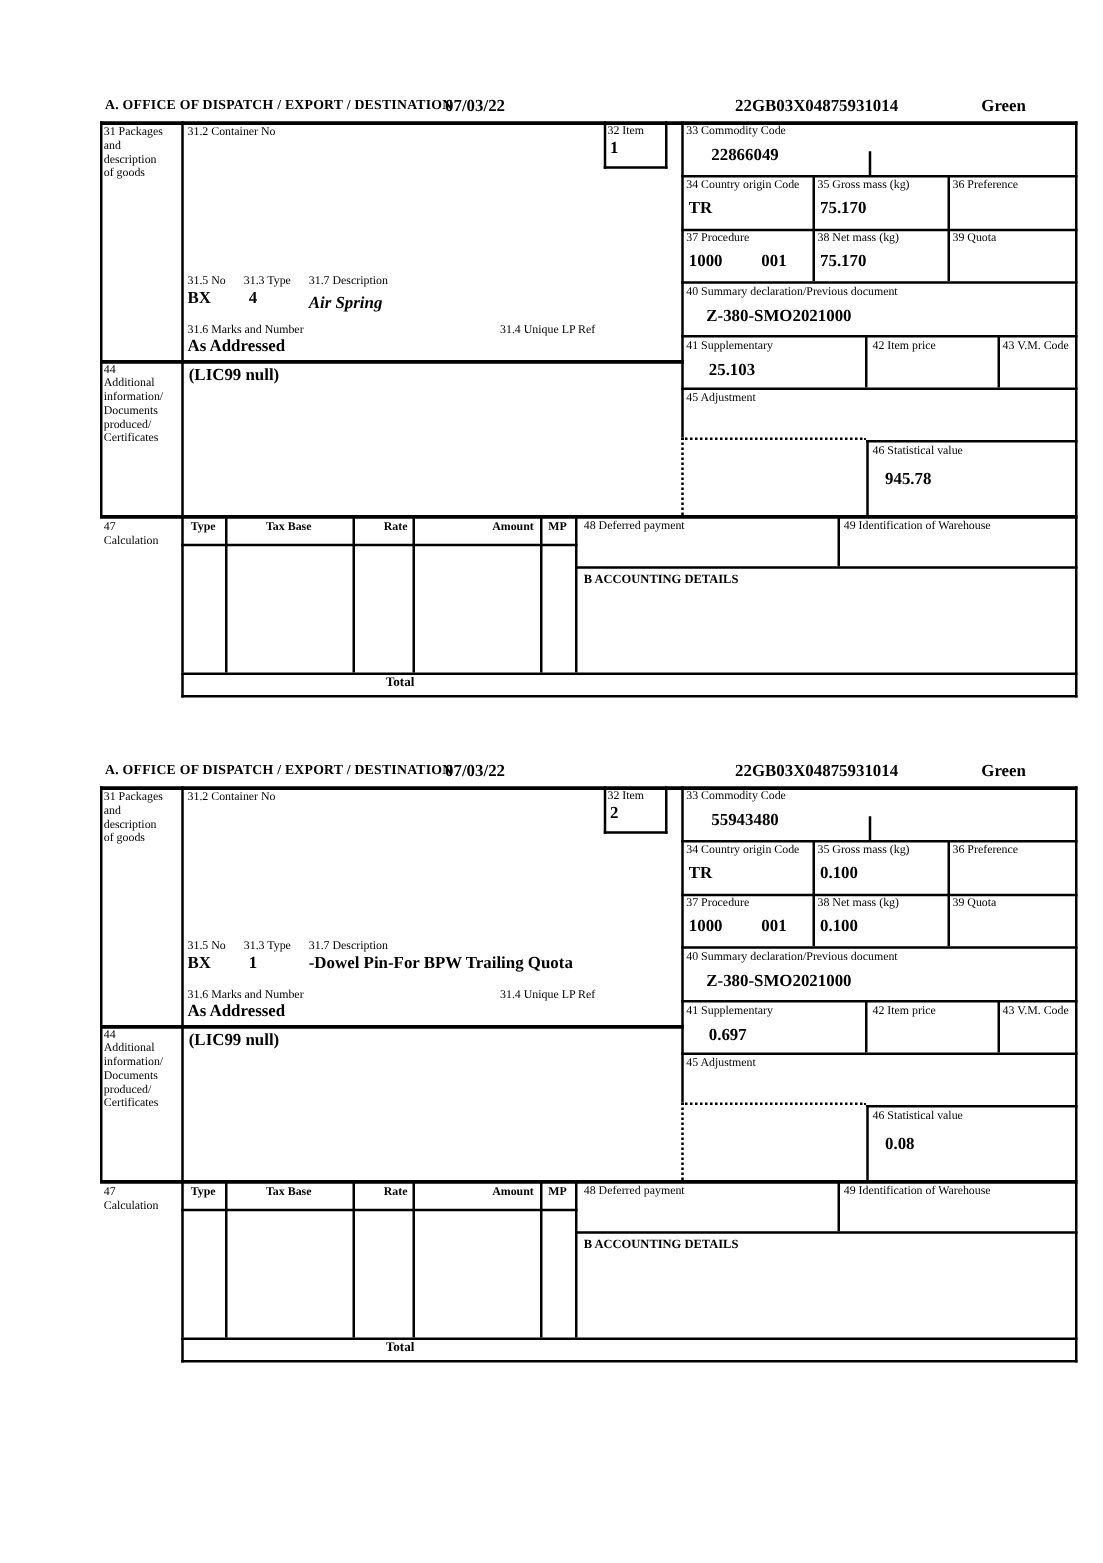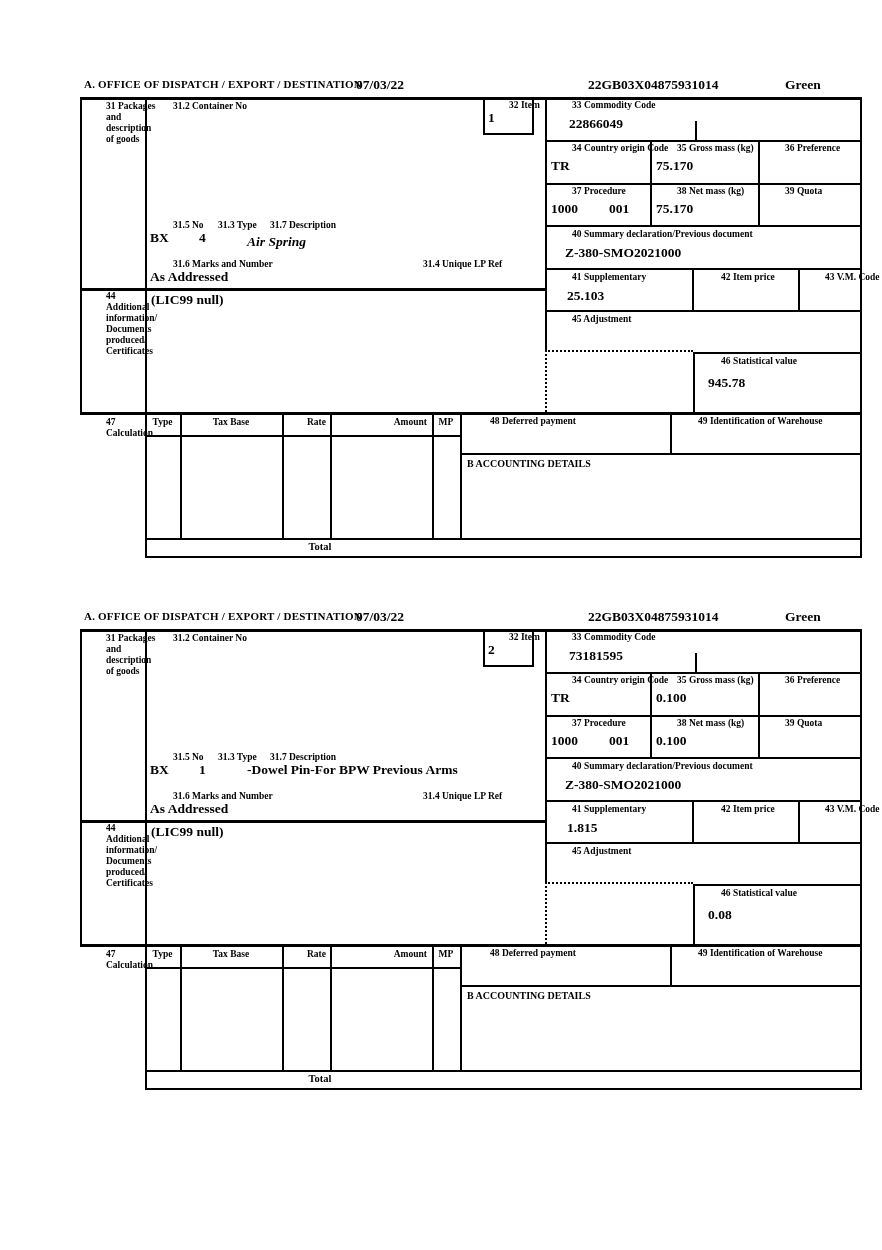--- a/index.html
+++ b/index.html
@@ -5,21 +5,21 @@
   html,body{margin:0;padding:0;background:#ffffff;}
   #page{
     position:relative;width:882px;height:1250px;background:#ffffff;
     font-family:"Liberation Serif","DejaVu Serif",serif;color:#000;
     overflow:hidden;
   }
   .form{position:absolute;left:80px;width:782px;height:482px;}
   .ln{position:absolute;background:#000;}
   .dot-h{position:absolute;border-top:2px dotted #000;background:none;}
   .dot-v{position:absolute;border-left:2px dotted #000;background:none;}
-  .lbl{position:absolute;font-size:9.5px;font-weight:700;line-height:11px;white-space:nowrap;padding-left:23px;}
+  .lbl{position:absolute;font-size:9.5px;font-weight:400;line-height:11px;white-space:nowrap;}
   .val{position:absolute;font-size:13.5px;font-weight:700;line-height:15px;white-space:nowrap;}
   .multiline{white-space:pre-line;}
   .hdr-title{position:absolute;font-size:11px;font-weight:700;letter-spacing:.2px;text-align:center;}
   .hdr-val{position:absolute;font-size:13.5px;font-weight:700;}
   .colhead{position:absolute;font-size:9.5px;font-weight:700;top:339px;}
   .c-center{text-align:center;}
   .c-right{text-align:right;}
   .acct{position:absolute;font-size:10px;font-weight:700;}
 </style>
 </head>
@@ -200,49 +200,49 @@
 
     <span class="lbl" style="left:70px;top:23px;">31.2 Container No</span>
     <span class="lbl" style="left:406px;top:22px;">32 Item</span>
     <span class="val" style="left:408px;top:32px;">2</span>
 
     <span class="lbl" style="left:70px;top:142px;">31.5 No</span>
     <span class="lbl" style="left:115px;top:142px;">31.3 Type</span>
     <span class="lbl" style="left:167px;top:142px;">31.7 Description</span>
     <span class="val" style="left:70px;top:152px;">BX</span>
     <span class="val" style="left:119px;top:152px;">1</span>
-    <span class="val" style="left:167px;top:152px;">-Dowel Pin-For BPW Previous Arms</span>
+    <span class="val" style="left:167px;top:152px;">-Dowel Pin-For BPW Trailing Quota</span>
 
     <span class="lbl" style="left:70px;top:181px;">31.6 Marks and Number</span>
     <span class="lbl" style="left:320px;top:181px;">31.4 Unique LP Ref</span>
     <span class="val" style="left:70px;top:191px;">As Addressed</span>
 
     <span class="val" style="left:71px;top:214px;">(LIC99 null)</span>
 
     <span class="lbl" style="left:469px;top:22px;">33 Commodity Code</span>
-    <span class="val" style="left:489px;top:38px;">73181595</span>
+    <span class="val" style="left:489px;top:38px;">55943480</span>
 
     <span class="lbl" style="left:469px;top:65px;">34 Country origin Code</span>
     <span class="val" style="left:471px;top:80px;">TR</span>
     <span class="lbl" style="left:574px;top:65px;">35 Gross mass (kg)</span>
     <span class="val" style="left:576px;top:80px;">0.100</span>
     <span class="lbl" style="left:682px;top:65px;">36 Preference</span>
 
     <span class="lbl" style="left:469px;top:108px;">37 Procedure</span>
     <span class="val" style="left:471px;top:123px;">1000</span>
     <span class="val" style="left:529px;top:123px;">001</span>
     <span class="lbl" style="left:574px;top:108px;">38 Net mass (kg)</span>
     <span class="val" style="left:576px;top:123px;">0.100</span>
     <span class="lbl" style="left:682px;top:108px;">39 Quota</span>
 
     <span class="lbl" style="left:469px;top:151px;">40 Summary declaration/Previous document</span>
     <span class="val" style="left:485px;top:167px;">Z-380-SMO2021000</span>
 
     <span class="lbl" style="left:469px;top:194px;">41 Supplementary</span>
-    <span class="val" style="left:487px;top:210px;">1.815</span>
+    <span class="val" style="left:487px;top:210px;">0.697</span>
     <span class="lbl" style="left:618px;top:194px;">42 Item price</span>
     <span class="lbl" style="left:722px;top:194px;">43 V.M. Code</span>
 
     <span class="lbl" style="left:469px;top:236px;">45 Adjustment</span>
 
     <span class="lbl" style="left:618px;top:278px;">46 Statistical value</span>
     <span class="val" style="left:628px;top:297px;">0.08</span>
 
     <span class="colhead c-center" style="left:65px;width:35px;">Type</span>
     <span class="colhead c-center" style="left:100px;width:102px;">Tax Base</span>

